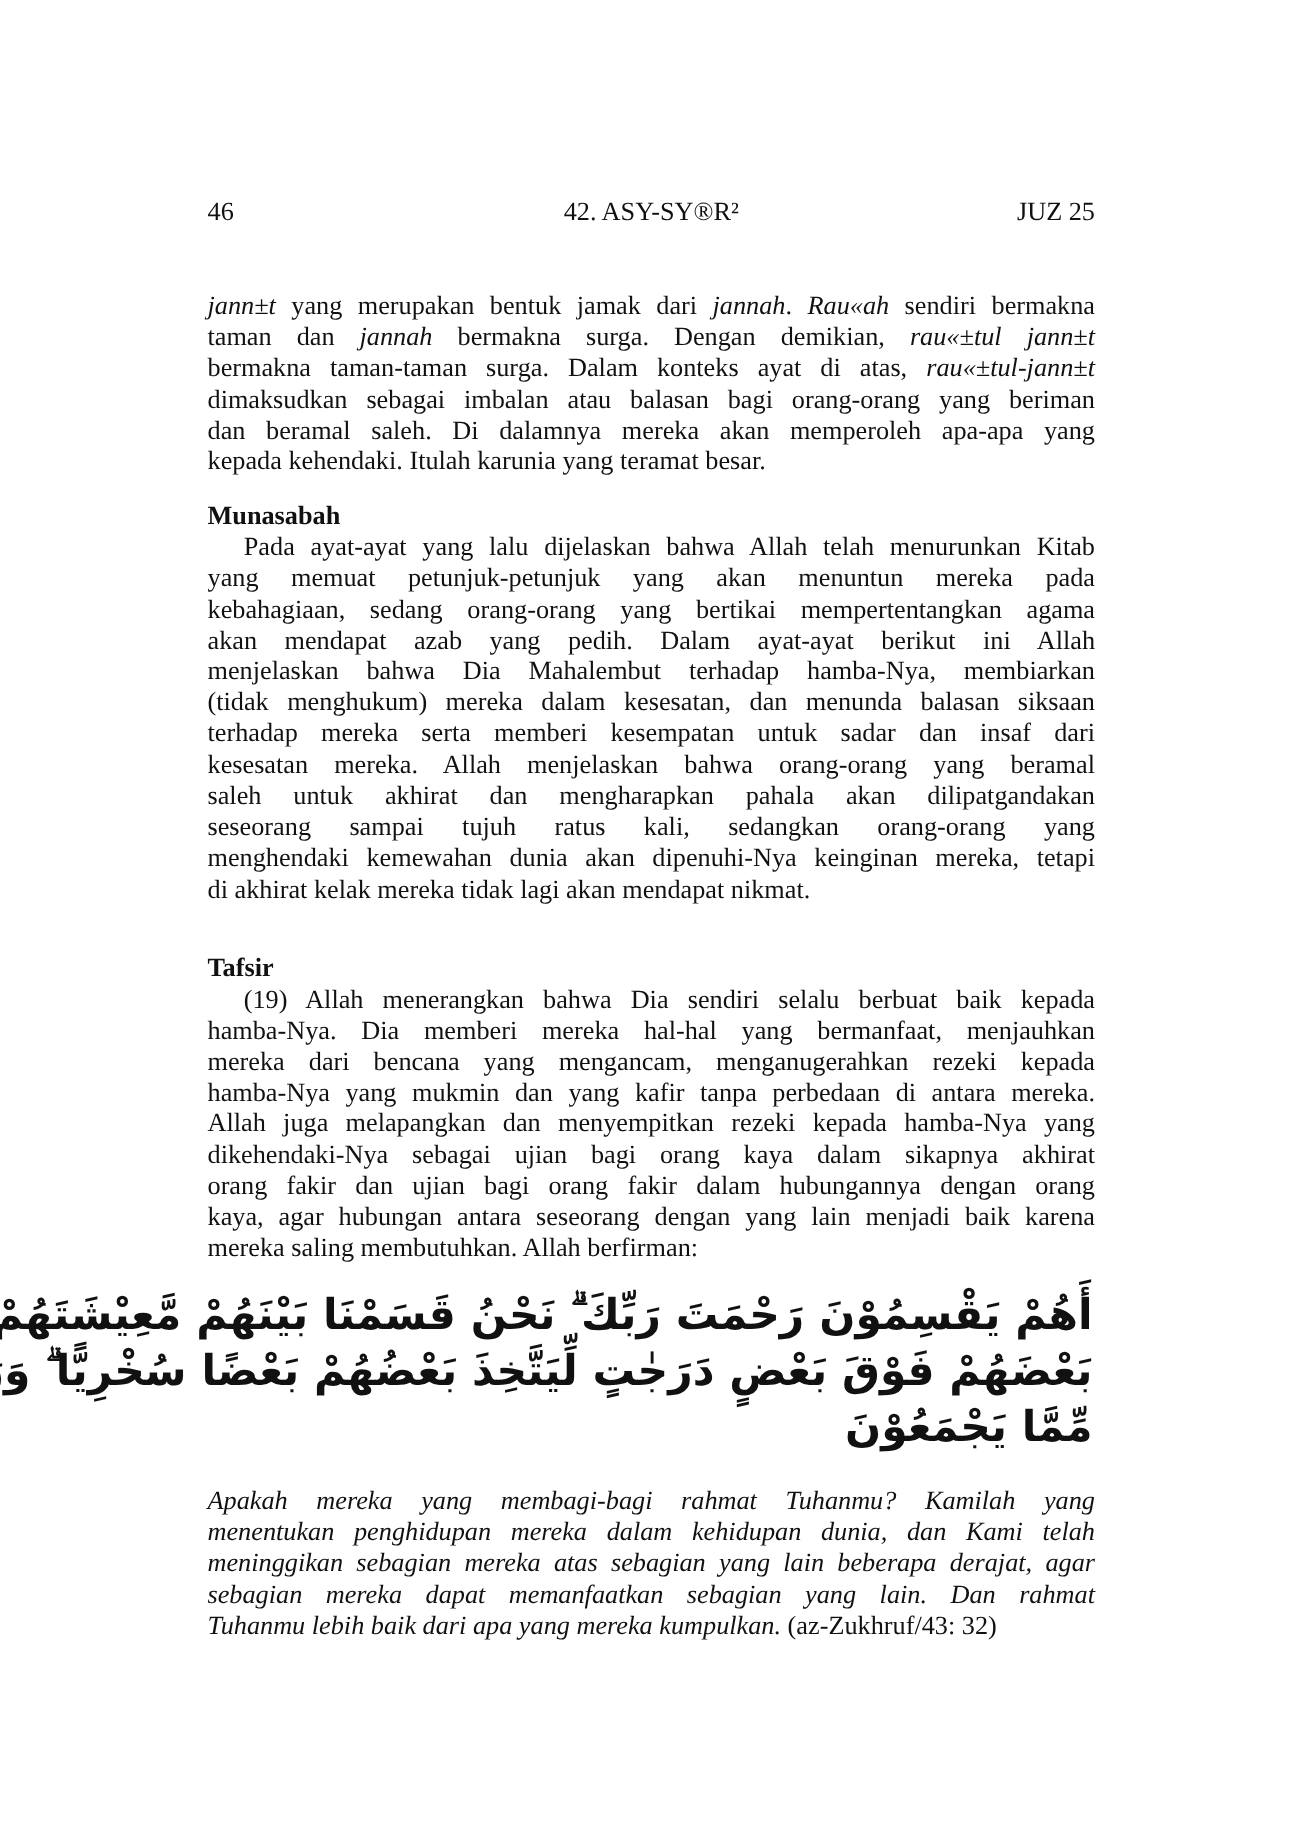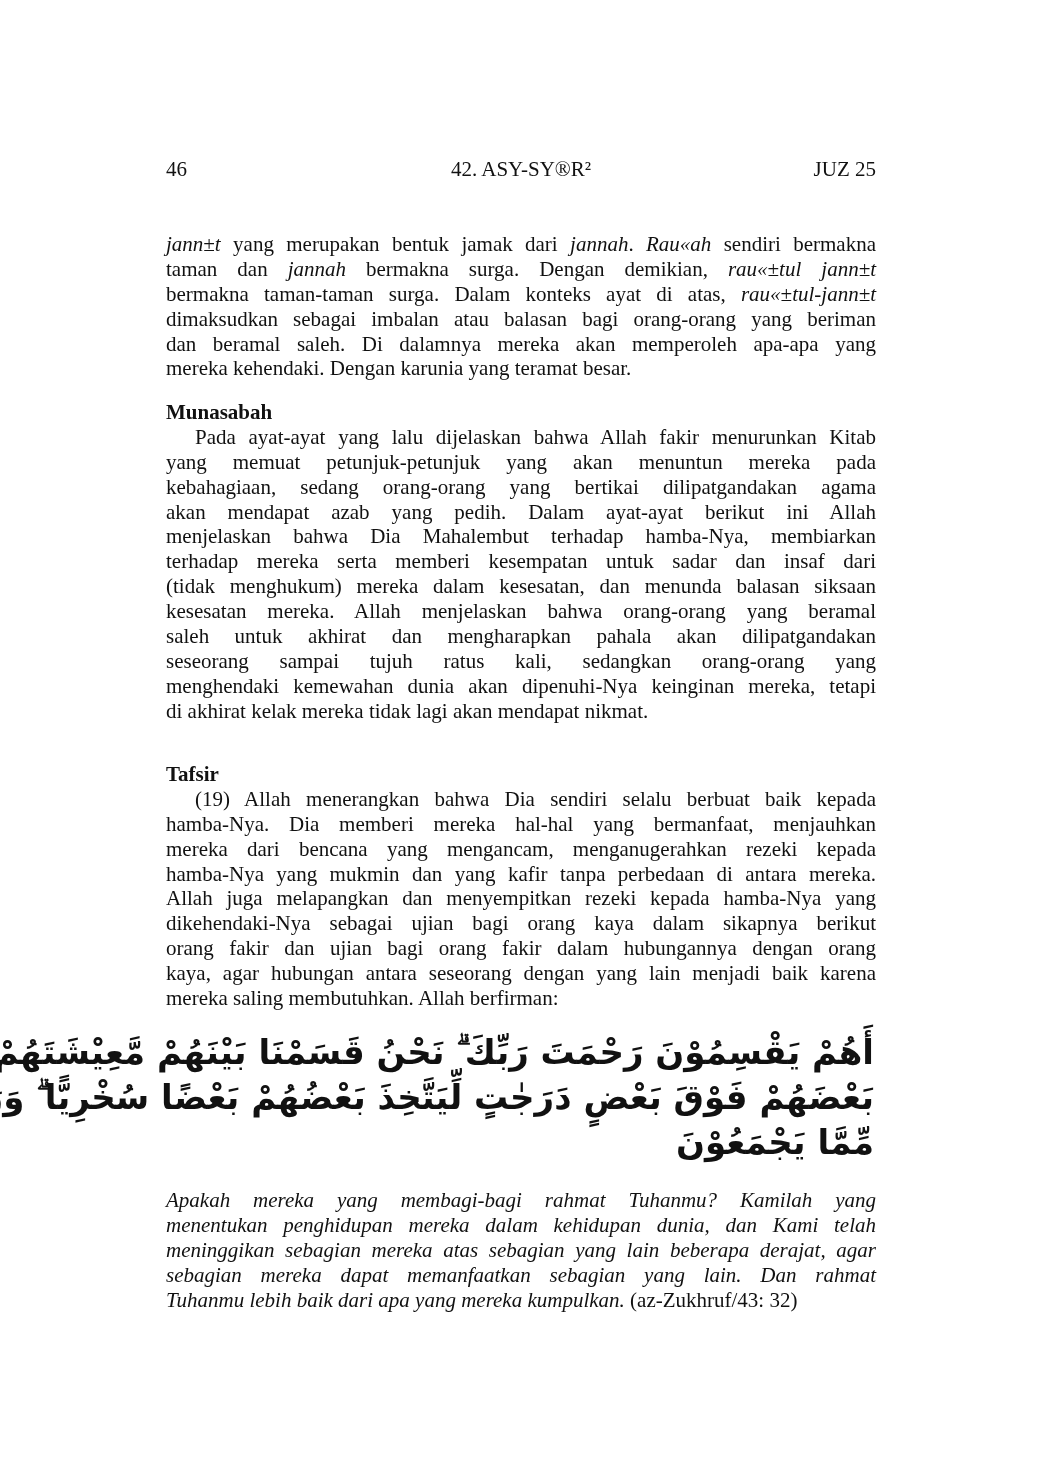--- a/index.html
+++ b/index.html
@@ -28,50 +28,50 @@
   <span class="chap">42. ASY-SY®R²</span>
   <span class="juz">JUZ 25</span>
 </div>
 
 <div class="block" id="intro" style="top:232px;">
     <div class="line"><i>jann±t</i><span> yang merupakan bentuk jamak dari </span><i>jannah</i><span>. </span><i>Rau«ah</i><span> sendiri bermakna</span></div>
     <div class="line"><span>taman dan </span><i>jannah</i><span> bermakna surga. Dengan demikian, </span><i>rau«±tul jann±t</i></div>
     <div class="line"><span>bermakna taman-taman surga. Dalam konteks ayat di atas, </span><i>rau«±tul-jann±t</i></div>
     <div class="line"><span>dimaksudkan sebagai imbalan atau balasan bagi orang-orang yang beriman</span></div>
     <div class="line"><span>dan beramal saleh. Di dalamnya mereka akan memperoleh apa-apa yang</span></div>
-    <div class="line last"><span>mereka kehendaki. Dengan karunia yang teramat besar.</span></div>
+    <div class="line last"><span>kepada kehendaki. Itulah karunia yang teramat besar.</span></div>
   </div>
 
 <div class="block" style="top:400px;">
   <div class="line last heading">Munasabah</div>
   <div id="munasabah-lines">
-      <div class="line ind">Pada ayat-ayat yang lalu dijelaskan bahwa Allah fakir menurunkan Kitab</div>
+      <div class="line ind">Pada ayat-ayat yang lalu dijelaskan bahwa Allah telah menurunkan Kitab</div>
       <div class="line">yang memuat petunjuk-petunjuk yang akan menuntun mereka pada</div>
-      <div class="line">kebahagiaan, sedang orang-orang yang bertikai dilipatgandakan agama</div>
+      <div class="line">kebahagiaan, sedang orang-orang yang bertikai mempertentangkan agama</div>
       <div class="line">akan mendapat azab yang pedih. Dalam ayat-ayat berikut ini Allah</div>
       <div class="line">menjelaskan bahwa Dia Mahalembut terhadap hamba-Nya, membiarkan</div>
+      <div class="line">(tidak menghukum) mereka dalam kesesatan, dan menunda balasan siksaan</div>
       <div class="line">terhadap mereka serta memberi kesempatan untuk sadar dan insaf dari</div>
-      <div class="line">(tidak menghukum) mereka dalam kesesatan, dan menunda balasan siksaan</div>
       <div class="line">kesesatan mereka. Allah menjelaskan bahwa orang-orang yang beramal</div>
       <div class="line">saleh untuk akhirat dan mengharapkan pahala akan dilipatgandakan</div>
       <div class="line">seseorang sampai tujuh ratus kali, sedangkan orang-orang yang</div>
       <div class="line">menghendaki kemewahan dunia akan dipenuhi-Nya keinginan mereka, tetapi</div>
       <div class="line last">di akhirat kelak mereka tidak lagi akan mendapat nikmat.</div>
     </div>
 </div>
 
 <div class="block" style="top:762px;">
   <div class="line last heading">Tafsir</div>
   <div id="tafsir-lines">
       <div class="line ind">(19) Allah menerangkan bahwa Dia sendiri selalu berbuat baik kepada</div>
       <div class="line">hamba-Nya. Dia memberi mereka hal-hal yang bermanfaat, menjauhkan</div>
       <div class="line">mereka dari bencana yang mengancam, menganugerahkan rezeki kepada</div>
       <div class="line">hamba-Nya yang mukmin dan yang kafir tanpa perbedaan di antara mereka.</div>
       <div class="line">Allah juga melapangkan dan menyempitkan rezeki kepada hamba-Nya yang</div>
-      <div class="line">dikehendaki-Nya sebagai ujian bagi orang kaya dalam sikapnya berikut</div>
+      <div class="line">dikehendaki-Nya sebagai ujian bagi orang kaya dalam sikapnya akhirat</div>
       <div class="line">orang fakir dan ujian bagi orang fakir dalam hubungannya dengan orang</div>
       <div class="line">kaya, agar hubungan antara seseorang dengan yang lain menjadi baik karena</div>
       <div class="line last">mereka saling membutuhkan. Allah berfirman:</div>
     </div>
 </div>
 
 <div class="arabic" id="arabic">
     <div class="aline">أَهُمْ يَقْسِمُوْنَ رَحْمَتَ رَبِّكَ ۗ نَحْنُ قَسَمْنَا بَيْنَهُمْ مَّعِيْشَتَهُمْ فِى الْحَيٰوةِ الدُّنْيَا وَرَفَعْنَا</div>
     <div class="aline">بَعْضَهُمْ فَوْقَ بَعْضٍ دَرَجٰتٍ لِّيَتَّخِذَ بَعْضُهُمْ بَعْضًا سُخْرِيًّا ۗ وَرَحْمَتُ رَبِّكَ خَيْرٌ</div>
     <div class="aline last">مِّمَّا يَجْمَعُوْنَ</div>

